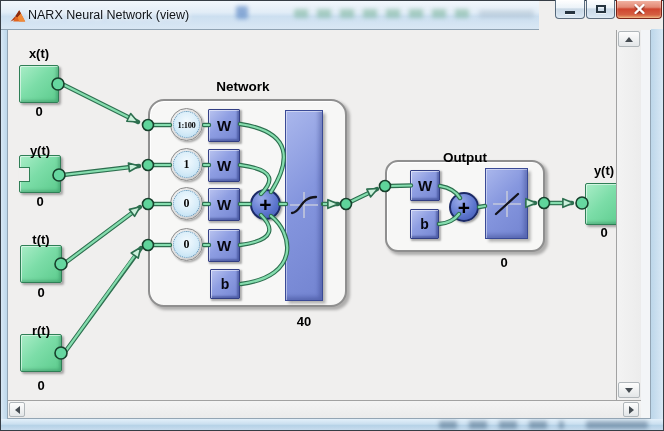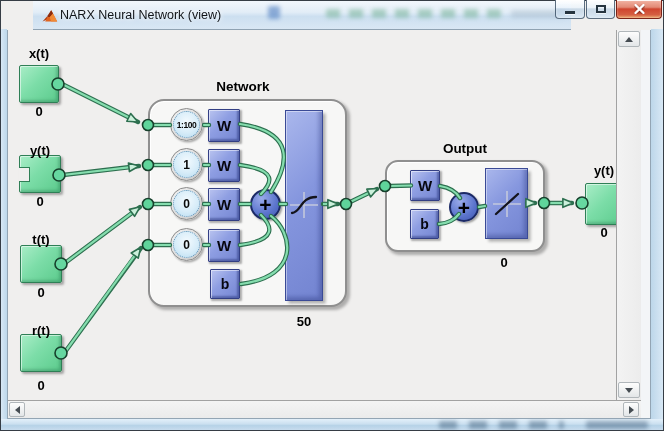--- a/index.html
+++ b/index.html
@@ -21,21 +21,21 @@
   #glass-bottom{left:1px;top:419px;width:662px;height:11px;overflow:hidden;}
   .hairline{position:absolute;background:#93a5b4;z-index:8;}
   #hl-left{left:7px;top:30px;width:1px;height:389px;}
   #hl-right{left:650px;top:30px;width:1px;height:389px;}
   #hl-bottom{left:7px;top:418px;width:644px;height:1px;}
   #right-band{left:641px;top:30px;width:9px;height:388px;background:#f3f5f7;z-index:6;}
   
   #titlebar{
     left:1px;top:1px;width:538px;height:29px;z-index:10;
     background:linear-gradient(180deg,#f2f7fc 0%,#e2edf7 40%,#ccdff0 55%,#d9e7f4 100%);
-    border-bottom:1px solid #8fa2b2; overflow:hidden;margin-left:32px;
+    border-bottom:1px solid #8fa2b2; overflow:hidden;
   }
   .tb-blob{position:absolute;filter:blur(2px);border-radius:2px;}
   #blob1{left:235px;top:5px;width:12px;height:13px;background:#5b87c5;opacity:.65;}
   #blob2{left:293px;top:8px;width:175px;height:9px;opacity:.5;
     background:repeating-linear-gradient(90deg,#6fae90 0 14px,transparent 14px 23px);}
   #blob3{left:478px;top:9px;width:55px;height:8px;background:#9fb3c4;opacity:.4;}
   #title-text{left:27px;top:7px;font-size:12.5px;color:#101418;white-space:nowrap;
     text-shadow:0 0 4px rgba(255,255,255,.95),0 0 8px rgba(255,255,255,.8);}
   #app-icon{left:9px;top:8px;width:16px;height:14px;}
   .win-btn{position:absolute;top:0;height:19px;border:1px solid rgba(48,70,92,.78);border-top:none;
@@ -89,21 +89,21 @@
   .sum{position:absolute;border-radius:50%;display:flex;align-items:center;justify-content:center;
     background:radial-gradient(circle at 35% 28%,#9aabea 0%,#5c75cd 58%,#3e55b0 100%);
     border:2px solid #1c2a66;font-weight:bold;font-size:21px;color:#000;line-height:1;
     box-shadow:1.5px 1.5px 2px rgba(0,0,0,.35);}
   .tf{position:absolute;background:linear-gradient(135deg,#aab7ec 0%,#8596de 45%,#7384d1 100%);
     border:1px solid #3a4a96;
     box-shadow:inset 1px 1px 0 rgba(255,255,255,.45), inset -3px -3px 4px rgba(10,20,90,.28), 2.5px 2.5px 3px rgba(0,0,0,.3);}
   
   .clock{position:absolute;width:33px;height:33px;border-radius:50%;
     background:linear-gradient(135deg,#f4f4f4,#c7c7c7);border:1px solid #8a8a8a;
-    box-shadow:1.5px 1.5px 2px rgba(0,0,0,.3);}
+    box-shadow:1.5px 1.5px 2px rgba(0,0,0,.3);font-family:Liberation Serif, serif;}
   .clock-face{position:absolute;left:2px;top:2px;right:2px;bottom:2px;border-radius:50%;
     background:radial-gradient(circle at 50% 38%,#f3fafe 0%,#d8edf9 55%,#b9dcf0 100%);
     border:1px dotted rgba(80,135,175,.85);
     display:flex;align-items:center;justify-content:center;font-weight:bold;color:#0a0a0a;font-size:12px;}
   .clock-face.small{font-size:8.5px;letter-spacing:-0.4px;}
 </style>
 </head>
 <body>
 
 <div id="win">
@@ -164,23 +164,23 @@
       <div class="lbl" style="left:11px;top:202px;width:44px;">t(t)</div>
       <div class="gsq" style="left:12px;top:215px;width:42px;height:38px;"></div>
       <div class="lbl" style="left:11px;top:255px;width:44px;">0</div>
 
       <div class="lbl" style="left:11px;top:293px;width:44px;">r(t)</div>
       <div class="gsq" style="left:12px;top:304px;width:42px;height:38px;"></div>
       <div class="lbl" style="left:11px;top:348px;width:44px;">0</div>
 
       <div class="lbl box-title" style="left:195px;top:49px;width:80px;">Network</div>
       <div class="lbox" style="left:140px;top:69px;width:199px;height:208px;"></div>
-      <div class="lbl" style="left:266px;top:284px;width:60px;">50</div>
-
-      <div class="lbl box-title" style="left:417px;top:111px;width:80px;">Output</div>
+      <div class="lbl" style="left:266px;top:284px;width:60px;">40</div>
+
+      <div class="lbl box-title" style="left:417px;top:120px;width:80px;">Output</div>
       <div class="lbox" style="left:377px;top:130px;width:160px;height:92px;border-radius:13px;"></div>
       <div class="lbl" style="left:466px;top:225px;width:60px;">0</div>
 
       <div class="lbl" style="left:574px;top:133px;width:44px;">y(t)</div>
       <div class="gsq" style="left:577px;top:153px;width:40px;height:42px;"></div>
       <div class="gtab" style="left:617px;top:163px;width:9px;height:22px;"></div>
       <div class="lbl" style="left:574px;top:195px;width:44px;">0</div>
     </div>
 
     <svg id="connector-svg" viewBox="0 0 664 431">

